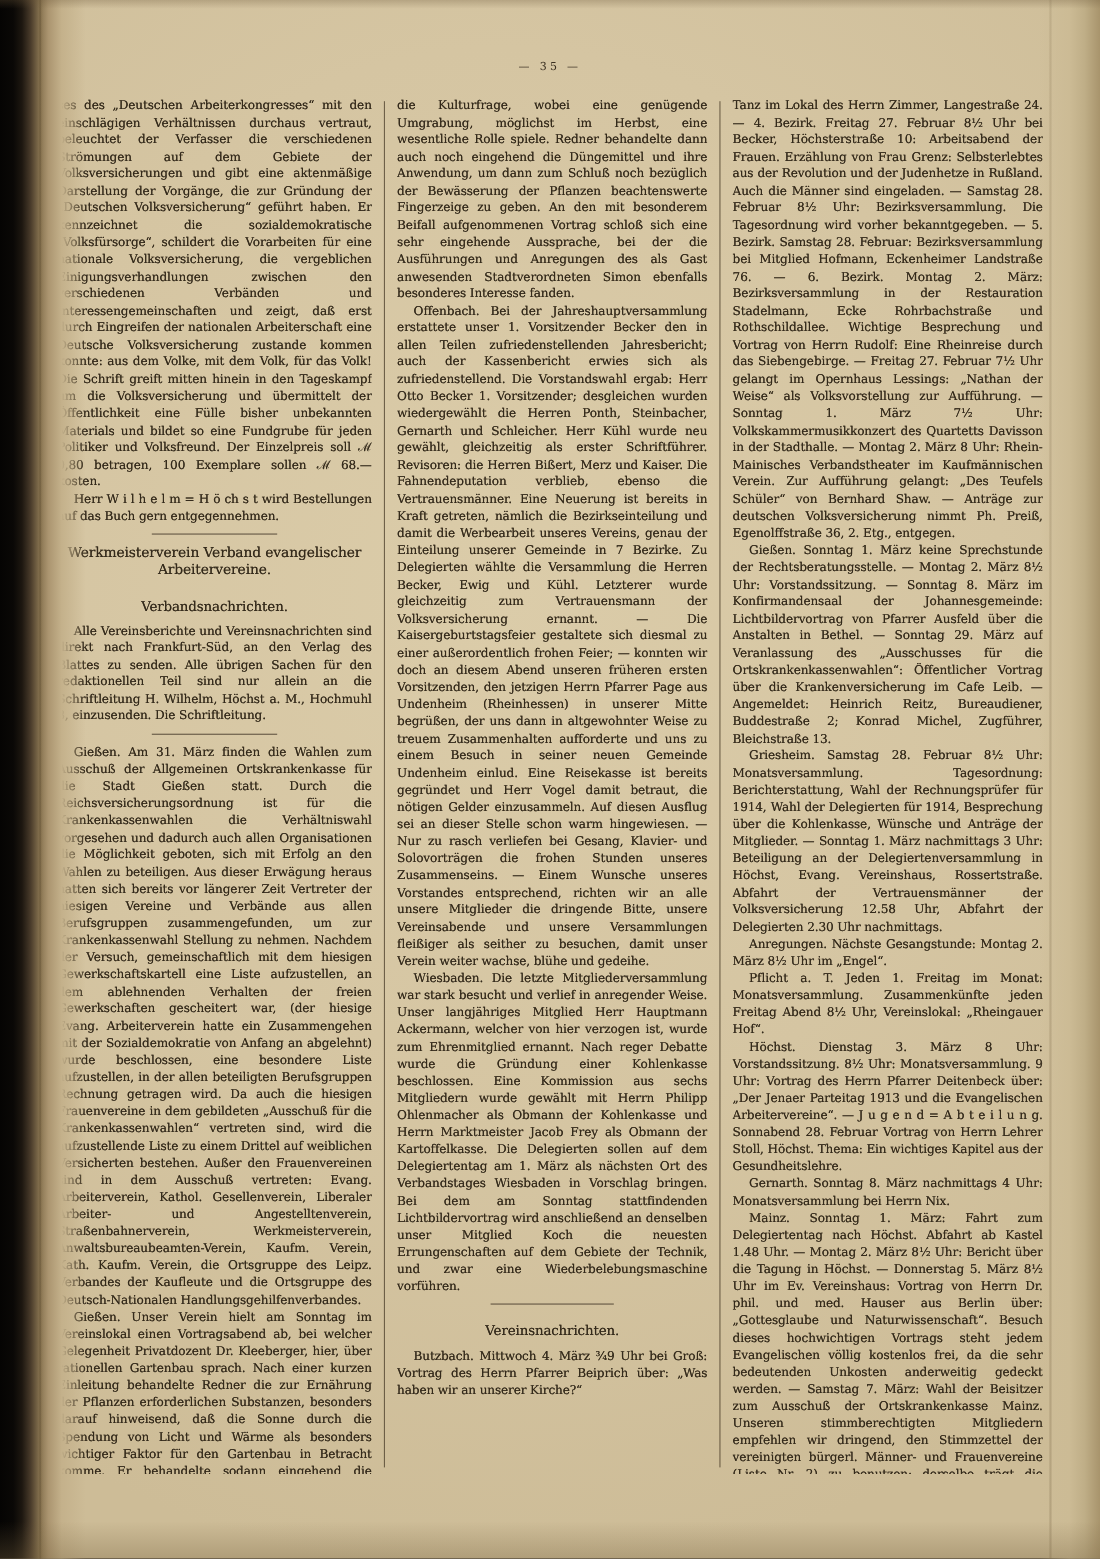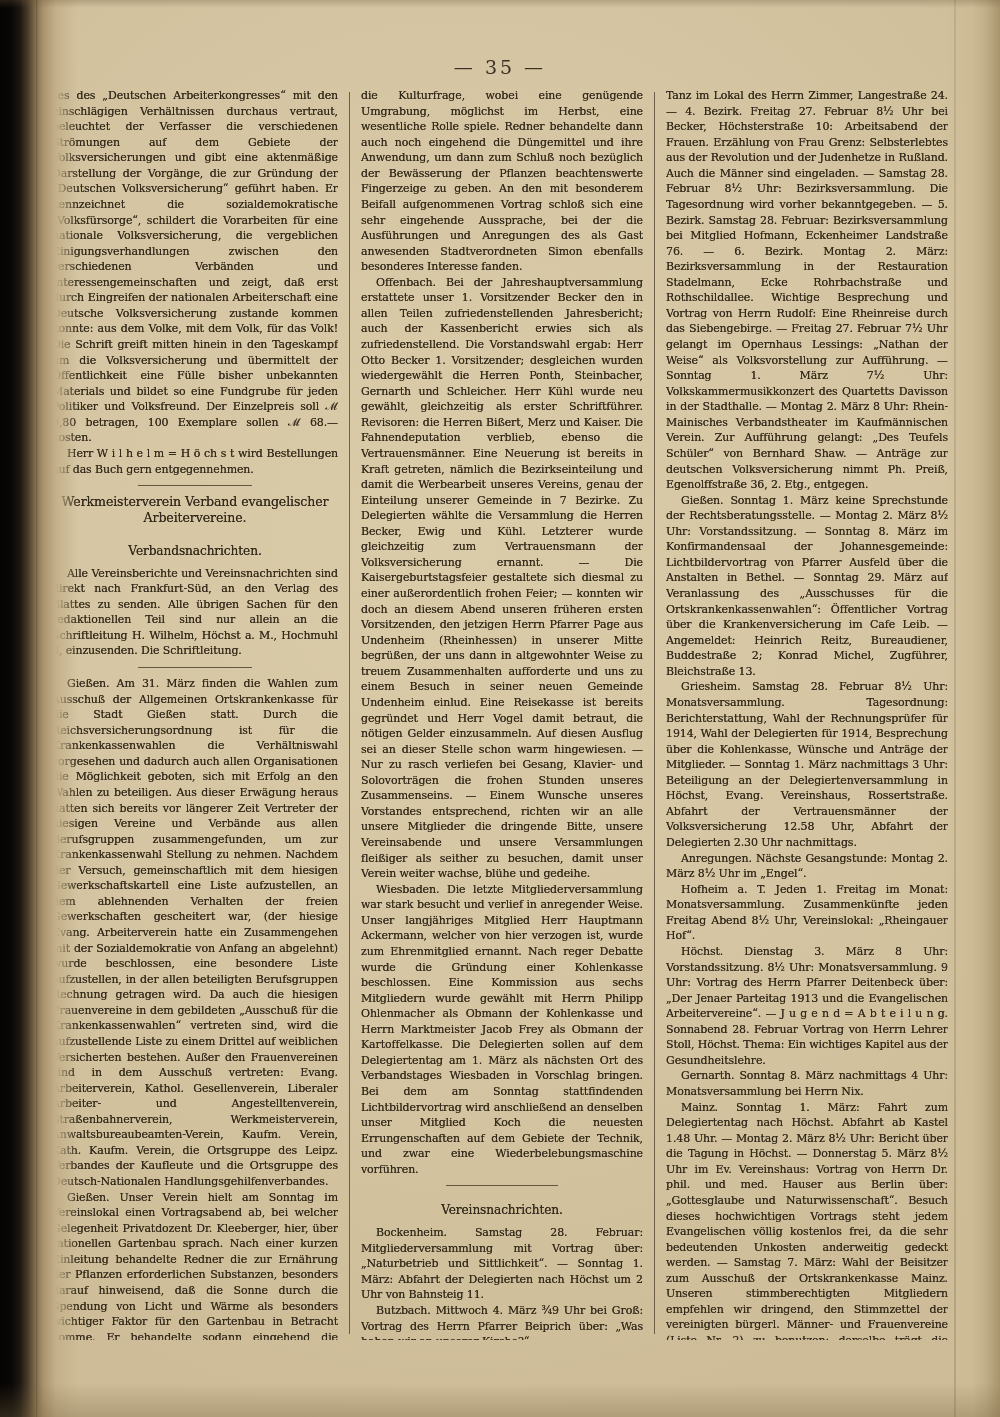--- a/index.html
+++ b/index.html
@@ -52,21 +52,21 @@
   
   .gutter{
     position:absolute;left:8px;top:1020px;width:26px;height:300px;
     display:flex;flex-direction:column;gap:16px;
     font-size:11px;color:rgba(62,50,32,.55);
     pointer-events:none;
   }
   .gutter span{display:block;line-height:1;}
   .page-number{
     position:absolute;top:56px;left:52px;width:896px;
-    text-align:center;font-size:19px;letter-spacing:3px;color:#3a2f20;
+    text-align:center;font-size:10px;letter-spacing:3px;color:#3a2f20;
   }
   .textarea{
     position:absolute;left:52px;top:88px;width:896px;height:1252px;
     display:grid;grid-template-columns:286px 1px 282px 1px 1fr;
     column-gap:11px;overflow:hidden;
   }
   .vrule{background:#4b3d29;opacity:.75;margin-top:4px;margin-bottom:6px;}
   .col{
     overflow:hidden;height:100%;
     font-size:11px;line-height:1.415;letter-spacing:-0.12px;
@@ -109,30 +109,29 @@
           <p class=""><span class="b">Gießen.</span><span> Am 31. März finden die Wahlen zum Ausschuß der Allgemeinen Ortskrankenkasse für die Stadt Gießen statt. Durch die Reichsversicherungsordnung ist für die Krankenkassenwahlen die Verhältniswahl vorgesehen und dadurch auch allen Organisationen die Möglichkeit geboten, sich mit Erfolg an den Wahlen zu beteiligen. Aus dieser Erwägung heraus hatten sich bereits vor längerer Zeit Vertreter der hiesigen Vereine und Verbände aus allen Berufsgruppen zusammengefunden, um zur Krankenkassenwahl Stellung zu nehmen. Nachdem der Versuch, gemeinschaftlich mit dem hiesigen Gewerkschaftskartell eine Liste aufzustellen, an dem ablehnenden Verhalten der freien Gewerkschaften gescheitert war, (der hiesige Evang. Arbeiterverein hatte ein Zusammengehen mit der Sozialdemokratie von Anfang an abgelehnt) wurde beschlossen, eine besondere Liste aufzustellen, in der allen beteiligten Berufsgruppen Rechnung getragen wird. Da auch die hiesigen Frauenvereine in dem gebildeten „Ausschuß für die Krankenkassenwahlen“ vertreten sind, wird die aufzustellende Liste zu einem Drittel auf weiblichen Versicherten bestehen. Außer den Frauenvereinen sind in dem Ausschuß vertreten: Evang. Arbeiterverein, Kathol. Gesellenverein, Liberaler Arbeiter- und Angestelltenverein, Straßenbahnerverein, Werkmeisterverein, Anwaltsbureaubeamten-Verein, Kaufm. Verein, Kath. Kaufm. Verein, die Ortsgruppe des Leipz. Verbandes der Kaufleute und die Ortsgruppe des Deutsch-Nationalen Handlungsgehilfenverbandes.</span></p>
           <p class=""><span class="b">Gießen.</span><span> Unser Verein hielt am Sonntag im Vereinslokal einen Vortragsabend ab, bei welcher Gelegenheit Privatdozent Dr. Kleeberger, hier, über rationellen Gartenbau sprach. Nach einer kurzen Einleitung behandelte Redner die zur Ernährung der Pflanzen erforderlichen Substanzen, besonders darauf hinweisend, daß die Sonne durch die Spendung von Licht und Wärme als besonders wichtiger Faktor für den Gartenbau in Betracht komme. Er behandelte sodann eingehend die Behandlung des Bodens und warnte davor, mit der Bestellung des Gartens zu beginnen, bevor die nötige Bodentemperatur vorhanden sei. Weiter beschäftigte sich der Referent eingehend mit der Sortenfrage und empfahl, der Beschaffung des Samens aus dem eigenen Garten besondere Beachtung zu schenken. Besonders wichtig sei auch</span></p>
         </div>
       <div class="vrule"></div>
       <div class="col">
           <p class="noindent"><span>die Kulturfrage, wobei eine genügende Umgrabung, möglichst im Herbst, eine wesentliche Rolle spiele. Redner behandelte dann auch noch eingehend die Düngemittel und ihre Anwendung, um dann zum Schluß noch bezüglich der Bewässerung der Pflanzen beachtenswerte Fingerzeige zu geben. An den mit besonderem Beifall aufgenommenen Vortrag schloß sich eine sehr eingehende Aussprache, bei der die Ausführungen und Anregungen des als Gast anwesenden Stadtverordneten Simon ebenfalls besonderes Interesse fanden.</span></p>
           <p class=""><span class="b">Offenbach.</span><span> Bei der Jahreshauptversammlung erstattete unser 1. Vorsitzender Becker den in allen Teilen zufriedenstellenden Jahresbericht; auch der Kassenbericht erwies sich als zufriedenstellend. Die Vorstandswahl ergab: Herr Otto Becker 1. Vorsitzender; desgleichen wurden wiedergewählt die Herren Ponth, Steinbacher, Gernarth und Schleicher. Herr Kühl wurde neu gewählt, gleichzeitig als erster Schriftführer. Revisoren: die Herren Bißert, Merz und Kaiser. Die Fahnendeputation verblieb, ebenso die Vertrauensmänner. Eine Neuerung ist bereits in Kraft getreten, nämlich die Bezirkseinteilung und damit die Werbearbeit unseres Vereins, genau der Einteilung unserer Gemeinde in 7 Bezirke. Zu Delegierten wählte die Versammlung die Herren Becker, Ewig und Kühl. Letzterer wurde gleichzeitig zum Vertrauensmann der Volksversicherung ernannt. — Die Kaisergeburtstagsfeier gestaltete sich diesmal zu einer außerordentlich frohen Feier; — konnten wir doch an diesem Abend unseren früheren ersten Vorsitzenden, den jetzigen Herrn Pfarrer Page aus Undenheim (Rheinhessen) in unserer Mitte begrüßen, der uns dann in altgewohnter Weise zu treuem Zusammenhalten aufforderte und uns zu einem Besuch in seiner neuen Gemeinde Undenheim einlud. Eine Reisekasse ist bereits gegründet und Herr Vogel damit betraut, die nötigen Gelder einzusammeln. Auf diesen Ausflug sei an dieser Stelle schon warm hingewiesen. — Nur zu rasch verliefen bei Gesang, Klavier- und Solovorträgen die frohen Stunden unseres Zusammenseins. — Einem Wunsche unseres Vorstandes entsprechend, richten wir an alle unsere Mitglieder die dringende Bitte, unsere Vereinsabende und unsere Versammlungen fleißiger als seither zu besuchen, damit unser Verein weiter wachse, blühe und gedeihe.</span></p>
           <p class=""><span class="b">Wiesbaden.</span><span> Die letzte Mitgliederversammlung war stark besucht und verlief in anregender Weise. Unser langjähriges Mitglied Herr Hauptmann Ackermann, welcher von hier verzogen ist, wurde zum Ehrenmitglied ernannt. Nach reger Debatte wurde die Gründung einer Kohlenkasse beschlossen. Eine Kommission aus sechs Mitgliedern wurde gewählt mit Herrn Philipp Ohlenmacher als Obmann der Kohlenkasse und Herrn Marktmeister Jacob Frey als Obmann der Kartoffelkasse. Die Delegierten sollen auf dem Delegiertentag am 1. März als nächsten Ort des Verbandstages Wiesbaden in Vorschlag bringen. Bei dem am Sonntag stattfindenden Lichtbildervortrag wird anschließend an denselben unser Mitglied Koch die neuesten Errungenschaften auf dem Gebiete der Technik, und zwar eine Wiederbelebungsmaschine vorführen.</span></p>
           <div class="rule"></div>
           <div class="h2"><span class="b">Vereinsnachrichten.</span></div>
-          <p class=""><span class="b">Bockenheim.</span><span> Samstag 28. Februar: Mitgliederversammlung mit Vortrag über: „Naturbetrieb und Sittlichkeit“. — Sonntag 1. März: Abfahrt der Delegierten nach Höchst um 2 Uhr von Bahnsteig 11.</span></p>
           <p class=""><span class="b">Butzbach.</span><span> Mittwoch 4. März ¾9 Uhr bei Groß: Vortrag des Herrn Pfarrer Beiprich über: „Was haben wir an unserer Kirche?“</span></p>
         </div>
       <div class="vrule"></div>
       <div class="col">
           <p class="noindent"><span>Tanz im Lokal des Herrn Zimmer, Langestraße 24. — </span><span class="b">4. Bezirk.</span><span> Freitag 27. Februar 8½ Uhr bei Becker, Höchsterstraße 10: Arbeitsabend der Frauen. Erzählung von Frau Grenz: Selbsterlebtes aus der Revolution und der Judenhetze in Rußland. Auch die Männer sind eingeladen. — Samstag 28. Februar 8½ Uhr: Bezirksversammlung. Die Tagesordnung wird vorher bekanntgegeben. — </span><span class="b">5. Bezirk.</span><span> Samstag 28. Februar: Bezirksversammlung bei Mitglied Hofmann, Eckenheimer Landstraße 76. — </span><span class="b">6. Bezirk.</span><span> Montag 2. März: Bezirksversammlung in der Restauration Stadelmann, Ecke Rohrbachstraße und Rothschildallee. Wichtige Besprechung und Vortrag von Herrn Rudolf: Eine Rheinreise durch das Siebengebirge. — Freitag 27. Februar 7½ Uhr gelangt im Opernhaus Lessings: „Nathan der Weise“ als Volksvorstellung zur Aufführung. — Sonntag 1. März 7½ Uhr: Volkskammermusikkonzert des Quartetts Davisson in der Stadthalle. — Montag 2. März 8 Uhr: Rhein-Mainisches Verbandstheater im Kaufmännischen Verein. Zur Aufführung gelangt: „Des Teufels Schüler“ von Bernhard Shaw. — Anträge zur deutschen Volksversicherung nimmt Ph. Preiß, Egenolffstraße 36, 2. Etg., entgegen.</span></p>
           <p class=""><span class="b">Gießen.</span><span> Sonntag 1. März keine Sprechstunde der Rechtsberatungsstelle. — Montag 2. März 8½ Uhr: Vorstandssitzung. — Sonntag 8. März im Konfirmandensaal der Johannesgemeinde: Lichtbildervortrag von Pfarrer Ausfeld über die Anstalten in Bethel. — Sonntag 29. März auf Veranlassung des „Ausschusses für die Ortskrankenkassenwahlen“: Öffentlicher Vortrag über die Krankenversicherung im Cafe Leib. — Angemeldet: Heinrich Reitz, Bureaudiener, Buddestraße 2; Konrad Michel, Zugführer, Bleichstraße 13.</span></p>
           <p class=""><span class="b">Griesheim.</span><span> Samstag 28. Februar 8½ Uhr: Monatsversammlung. Tagesordnung: Berichterstattung, Wahl der Rechnungsprüfer für 1914, Wahl der Delegierten für 1914, Besprechung über die Kohlenkasse, Wünsche und Anträge der Mitglieder. — Sonntag 1. März nachmittags 3 Uhr: Beteiligung an der Delegiertenversammlung in Höchst, Evang. Vereinshaus, Rossertstraße. Abfahrt der Vertrauensmänner der Volksversicherung 12.58 Uhr, Abfahrt der Delegierten 2.30 Uhr nachmittags.</span></p>
           <p class=""><span class="b">Anregungen.</span><span> Nächste Gesangstunde: Montag 2. März 8½ Uhr im „Engel“.</span></p>
-          <p class=""><span class="b">Hofheim a. T.</span><span> Jeden 1. Freitag im Monat: Monatsversammlung. Zusammenkünfte jeden Freitag Abend 8½ Uhr, Vereinslokal: „Rheingauer Hof“.</span></p>
+          <p class=""><span class="b">Pflicht a. T.</span><span> Jeden 1. Freitag im Monat: Monatsversammlung. Zusammenkünfte jeden Freitag Abend 8½ Uhr, Vereinslokal: „Rheingauer Hof“.</span></p>
           <p class=""><span class="b">Höchst.</span><span> Dienstag 3. März 8 Uhr: Vorstandssitzung. 8½ Uhr: Monatsversammlung. 9 Uhr: Vortrag des Herrn Pfarrer Deitenbeck über: „Der Jenaer Parteitag 1913 und die Evangelischen Arbeitervereine“. — J u g e n d = A b t e i l u n g. Sonnabend 28. Februar Vortrag von Herrn Lehrer Stoll, Höchst. Thema: Ein wichtiges Kapitel aus der Gesundheitslehre.</span></p>
           <p class=""><span class="b">Gernarth.</span><span> Sonntag 8. März nachmittags 4 Uhr: Monatsversammlung bei Herrn Nix.</span></p>
           <p class=""><span class="b">Mainz.</span><span> Sonntag 1. März: Fahrt zum Delegiertentag nach Höchst. Abfahrt ab Kastel 1.48 Uhr. — Montag 2. März 8½ Uhr: Bericht über die Tagung in Höchst. — Donnerstag 5. März 8½ Uhr im Ev. Vereinshaus: Vortrag von Herrn Dr. phil. und med. Hauser aus Berlin über: „Gottesglaube und Naturwissenschaft“. Besuch dieses hochwichtigen Vortrags steht jedem Evangelischen völlig kostenlos frei, da die sehr bedeutenden Unkosten anderweitig gedeckt werden. — Samstag 7. März: Wahl der Beisitzer zum Ausschuß der Ortskrankenkasse Mainz. Unseren stimmberechtigten Mitgliedern empfehlen wir dringend, den Stimmzettel der vereinigten bürgerl. Männer- und Frauenvereine (Liste Nr. 2) zu benutzen; derselbe trägt die Namen unserer Mitglieder: Georg Mahr, Hofferberth, Allebrand und Laufersweiler. Es gilt, die Vorherrschaft der Sozialdemokratie auch hier in Mainz zu brechen und wenn jeder seine Pflicht tut, gehts schon. — Wahlhelfer für diesen Samstag 7. März wollen sich bei dem Arbeitersekretär Knoll, Leichhof 22 melden, welcher auch die Bezahlung vornimmt. Sehr zu empfehlen für a r b e i t s l o s e Mitglieder. — Montag 9 März: Vortrag von Herrn Pfarrer Schuster über: „Erlebnisse im Zuchthaus Marienschloß“. Redner war dort eine zeitlang Geistlicher und vermag daher das Leben und Treiben dortselbst sehr anschaulich zu schildern. — Sonntag 15. März: Familienabend.</span></p>
         </div>
     </div>
 
     <div class="gutter">
         <span>I</span>
         <span>3</span>
         <span>e</span>

